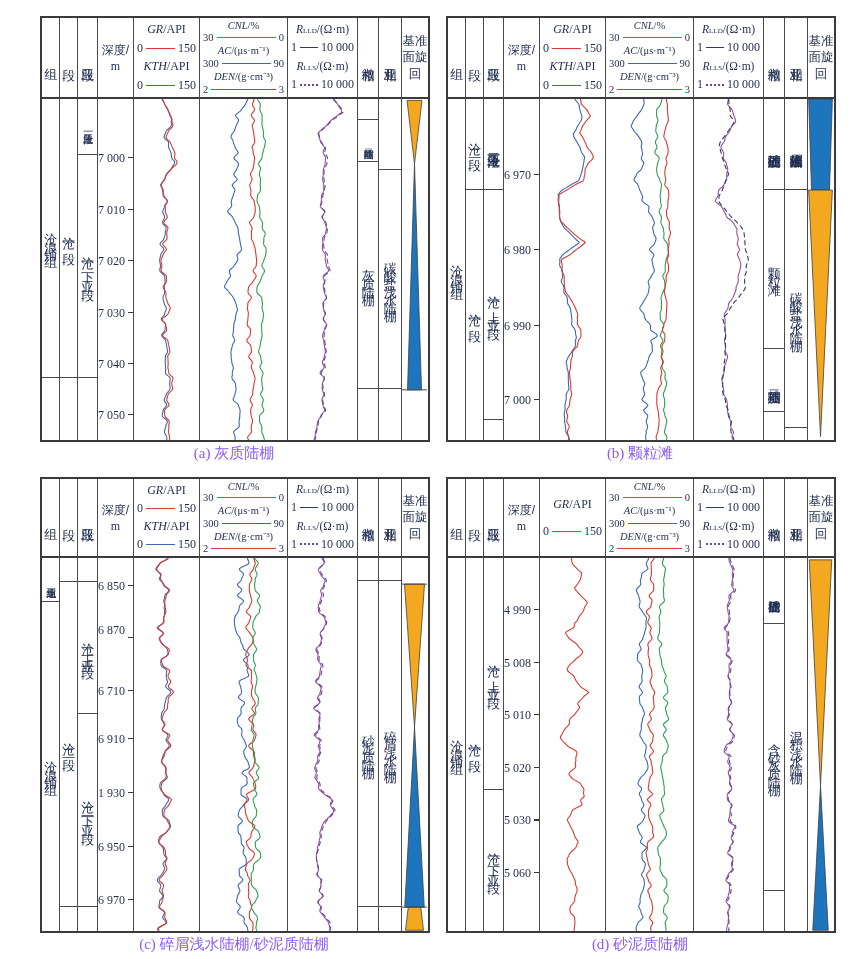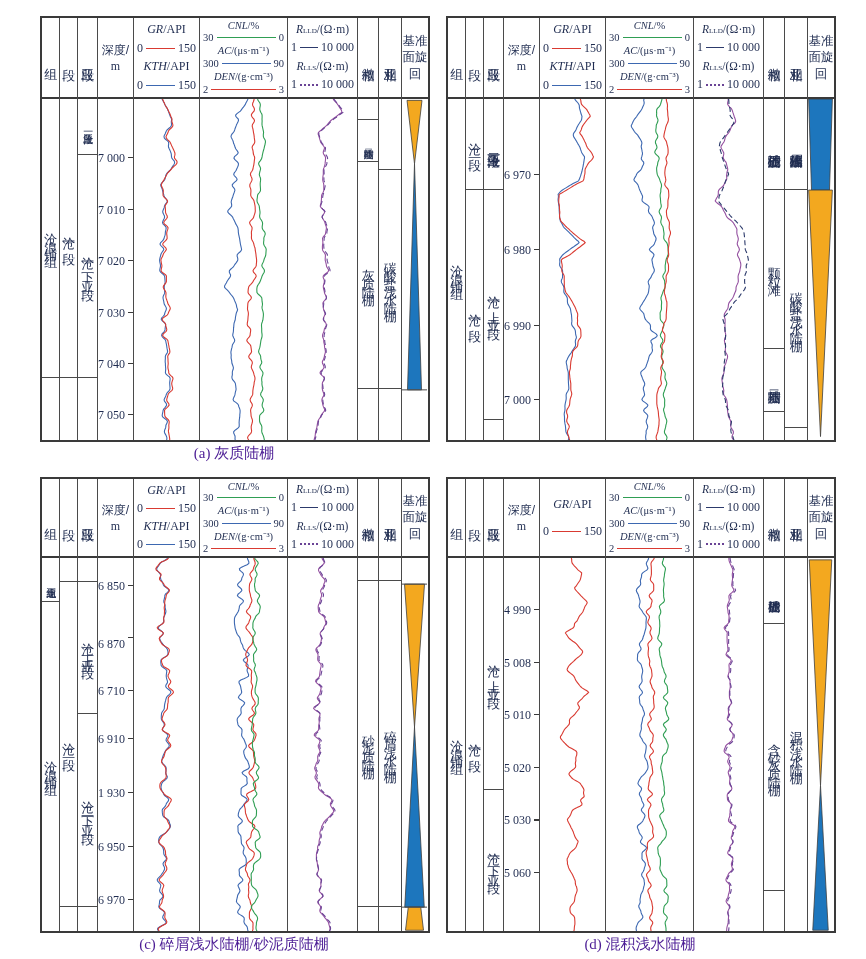--- a/index.html
+++ b/index.html
@@ -22,21 +22,21 @@
   .vrow{display:flex;align-items:baseline;justify-content:center;white-space:nowrap;
         font-family:"Liberation Serif",serif;}
   .vrow sub{font-size:0.62em;}
   .scale{display:flex;align-items:center;width:100%;padding:0 2px;box-sizing:border-box;
          font-family:"Liberation Serif",serif;white-space:nowrap;}
   .scale .ln{flex:1;border-top:1.4px solid #000;margin:0 3px;height:0;}
   .dlabel{position:absolute;right:8px;font-family:"Liberation Serif",serif;font-size:12px;
           white-space:nowrap;}
   .dtick{position:absolute;right:0;width:5px;height:1.2px;background:#3a3a3a;}
   .caption{position:absolute;text-align:center;font-family:"Liberation Serif",serif;
-           font-size:15px;color:#4c1d95;}
+           font-size:15px;color:#8b5cf6;}
   .cap-a{left:40px;top:444px;width:388px;}
   .cap-b{left:446px;top:444px;width:388px;}
   .cap-c{left:40px;top:935px;width:388px;}
   .cap-d{left:446px;top:935px;width:388px;}
   svg{position:absolute;left:0;top:0;}
 </style>
 </head>
 <body>
 
 <div class="stage">
@@ -472,21 +472,21 @@
         </div>
       </div>
       <div class="col" style="left: 56px; width: 36px;">
         <div class="hcell" style="height: 79px; font-size: 12px;">
           <span>深度/</span>
           <span class="sf">m</span>
         </div>
         <div class="bodyc" style="top: 79px;">
           <div class="dlabel" style="top: 20.856px;">6 850</div>
           <div class="dtick" style="top: 26.856px;"></div>
-          <div class="dlabel" style="top: 79px;">6 870</div>
+          <div class="dlabel" style="top: 65px;">6 870</div>
           <div class="dtick" style="top: 79.076px;"></div>
           <div class="dlabel" style="top: 125.669px;">6 710</div>
           <div class="dtick" style="top: 131.669px;"></div>
           <div class="dlabel" style="top: 174.159px;">6 910</div>
           <div class="dtick" style="top: 180.159px;"></div>
           <div class="dlabel" style="top: 227.871px;">1 930</div>
           <div class="dtick" style="top: 233.871px;"></div>
           <div class="dlabel" style="top: 281.956px;">6 950</div>
           <div class="dtick" style="top: 287.956px;"></div>
           <div class="dlabel" style="top: 334.922px;">6 970</div>
@@ -802,15 +802,16 @@
         </div>
         <div class="bodyc" style="top: 79px;">
           <svg width="25" height="373">
             <polygon points="1.25,1.865 23.75,1.865 12.5,227.53 12.5,227.53" fill="#f3a81f" stroke="#3f3f3f" stroke-width="0.8"></polygon>
             <polygon points="12.5,227.53 12.5,227.53 20.25,372.254 4.75,372.254" fill="#1d76bd" stroke="#3f3f3f" stroke-width="0.8"></polygon>
           </svg>
         </div>
       </div>
     </div>
   <div class="caption cap-a">(a) 灰质陆棚</div>
+  <div class="caption cap-b">(b) 颗粒滩</div>
   <div class="caption cap-c">(c) 碎屑浅水陆棚/砂泥质陆棚</div>
-  <div class="caption cap-d">(d) 混积浅水陆棚</div>
+  <div class="caption cap-d">(d) 砂泥质陆棚</div>
 </div>
 
 </body></html>

